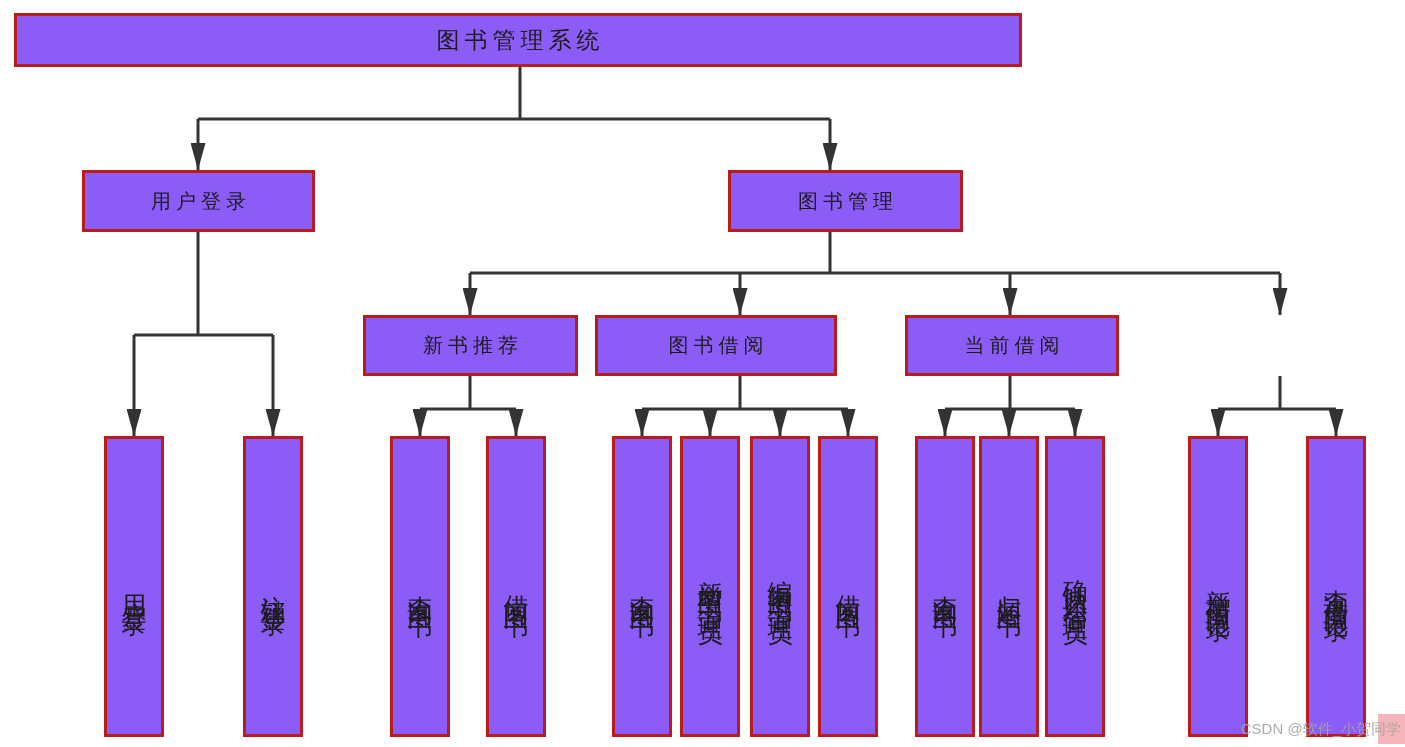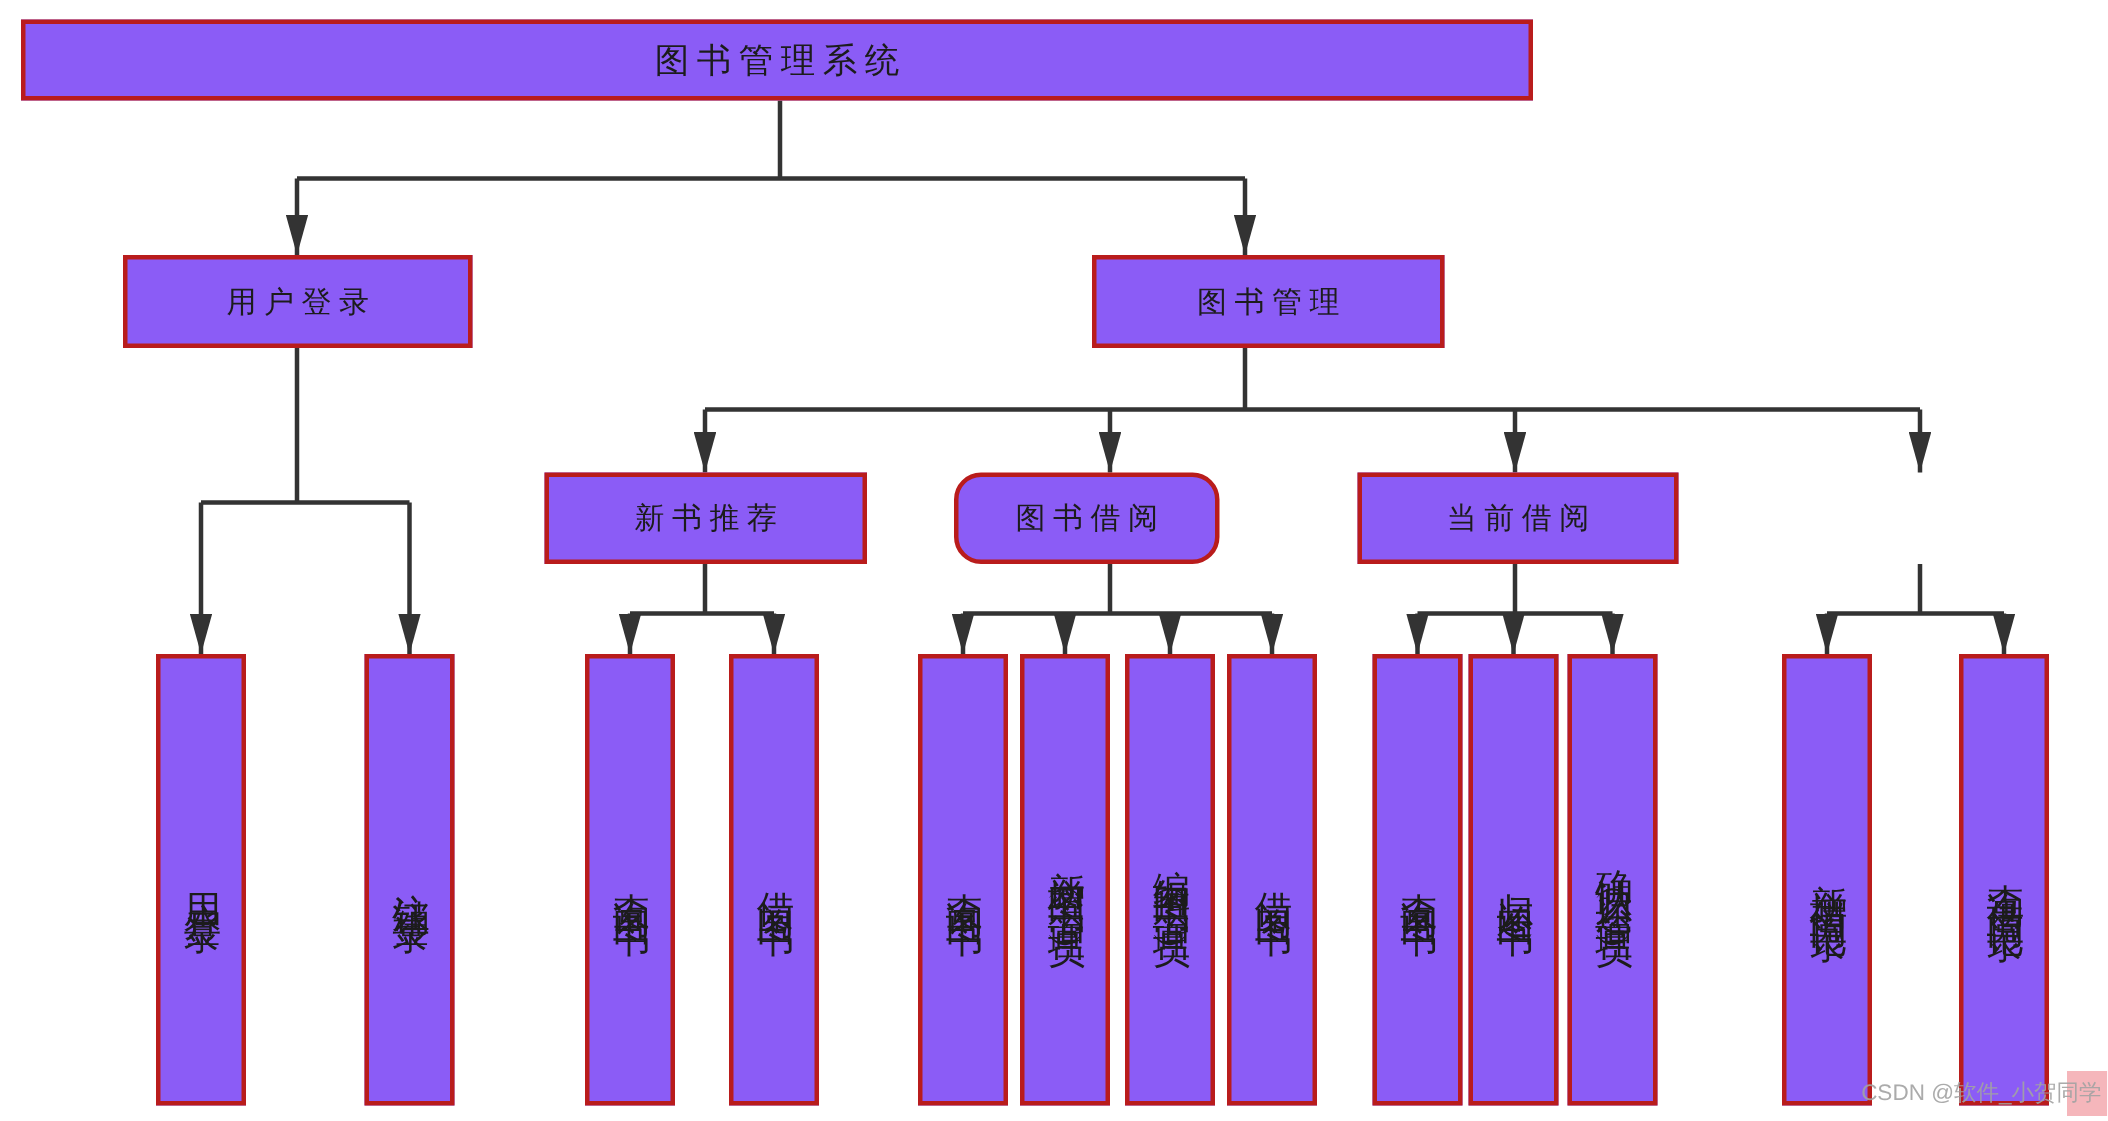--- a/index.html
+++ b/index.html
@@ -36,21 +36,21 @@
     width: 60px;
     top: 436px;
     height: 301px;
   }
   
   .root-box { left: 14px;  top: 13px;  width: 1008px; height: 54px; }
   .n-user-login { left: 82px;  top: 170px; width: 233px; height: 62px; }
   .n-book-mgmt  { left: 712px; top: 170px; width: 235px; height: 62px; margin-left: 16px; }
   .l3-box { top: 315px; height: 61px; }
   .n-newbook { left: 363px;  width: 215px; }
-  .n-borrow  { left: 636px;  width: 177px; border-radius: 18px; }
+  .n-borrow  { left: 595px;  width: 242px; }
   .n-current { left: 905px;  width: 214px; text-align: center; }
   .n-records { left: 1172px; width: 215px; }
   .lf-1  { left: 104px; }  .lf-2  { left: 243px; }
   .lf-3  { left: 390px; }  .lf-4  { left: 486px; }
   .lf-5  { left: 612px; }  .lf-6  { left: 680px; }
   .lf-7  { left: 750px; }  .lf-8  { left: 818px; }
   .lf-9  { left: 915px; }  .lf-10 { left: 979px; }
   .lf-11 { left: 1045px; } .lf-12 { left: 1188px; }
   .lf-13 { left: 1306px; }
   #wm-block {

